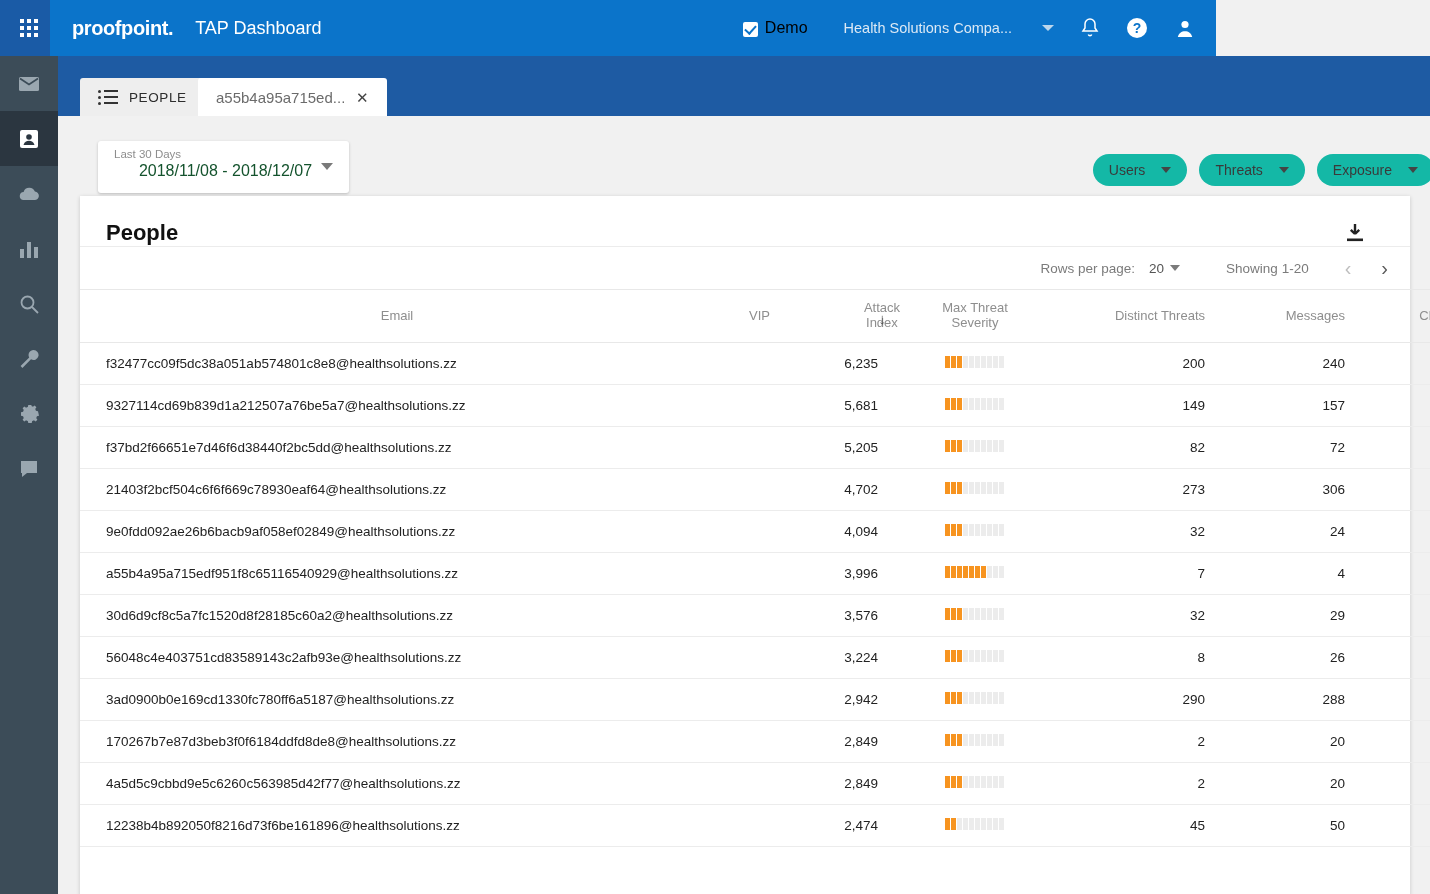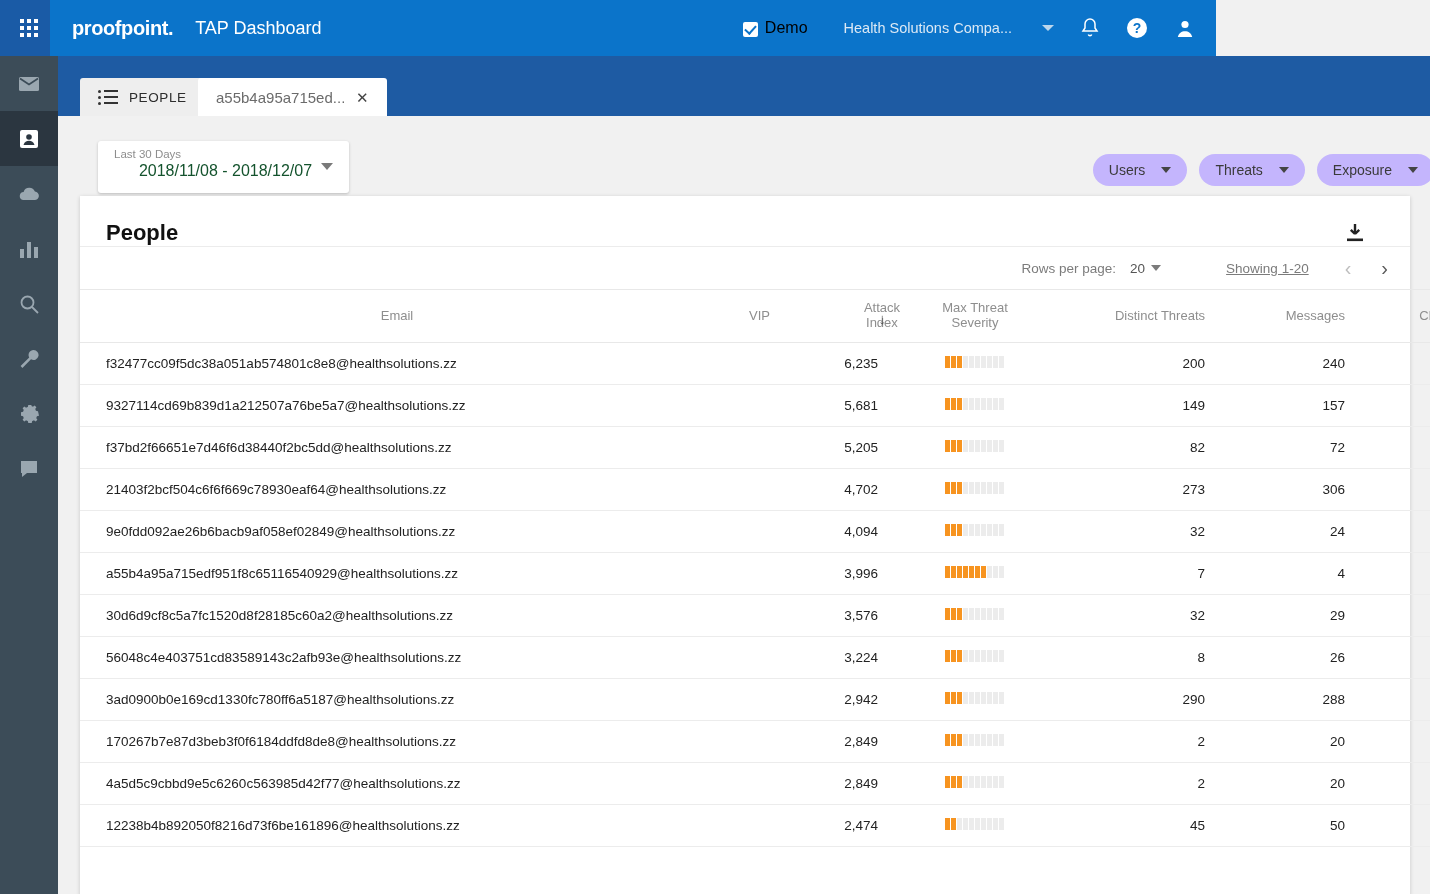--- a/index.html
+++ b/index.html
@@ -93,21 +93,21 @@
   }
   .daterange .small { font-size: 11.5px; color: #8d8d8d; }
   .daterange .big { font-size: 16px; color: #14532d; margin-top: 2px; text-align: center; }
   .daterange .tri {
     position: absolute; right: 16px; top: 22px; width: 0; height: 0;
     border-left: 6px solid transparent; border-right: 6px solid transparent;
     border-top: 7px solid #7a7a7a;
   }
   .filters { position: absolute; right: 12px; top: 38px; display: flex; gap: 12px; }
   .pill {
-    height: 32px; background: #c4b5fd; border-radius: 16px; display: flex;
+    height: 32px; background: #14b8a6; border-radius: 16px; display: flex;
     align-items: center; padding: 0 16px; font-size: 14px; color: #3a3a3a; cursor: pointer;
   }
   .pill .tri {
     margin-left: 16px; width: 0; height: 0;
     border-left: 5px solid transparent; border-right: 5px solid transparent;
     border-top: 6px solid #444;
   }
 
   
   .card {
@@ -124,21 +124,21 @@
     height: 43px; border-top: 1px solid #ececec; padding-right: 22px;
     font-size: 13.5px; color: #7b7b7b;
   }
   .pagebar .rpp-label { margin-right: 14px; }
   .rpp-val { display: flex; align-items: center; color: #555; cursor: pointer; }
   .rpp-val .tri {
     margin-left: 6px; width: 0; height: 0;
     border-left: 5px solid transparent; border-right: 5px solid transparent;
     border-top: 6px solid #7b7b7b;
   }
-  .showing { margin-left: 65px; text-decoration: underline; }
+  .showing { margin-left: 46px; }
   .pg-arrow {
     margin-left: 36px; font-size: 20px; line-height: 1; cursor: pointer; color: #bdbdbd;
   }
   .pg-arrow.next { color: #5a5a5a; margin-left: 30px; }
 
   
   table { width: 100%; border-collapse: collapse; table-layout: fixed; }
   thead th {
     font-size: 13px; font-weight: normal; color: #8e8e8e;
     padding: 10px 0 12px 0; vertical-align: middle;

